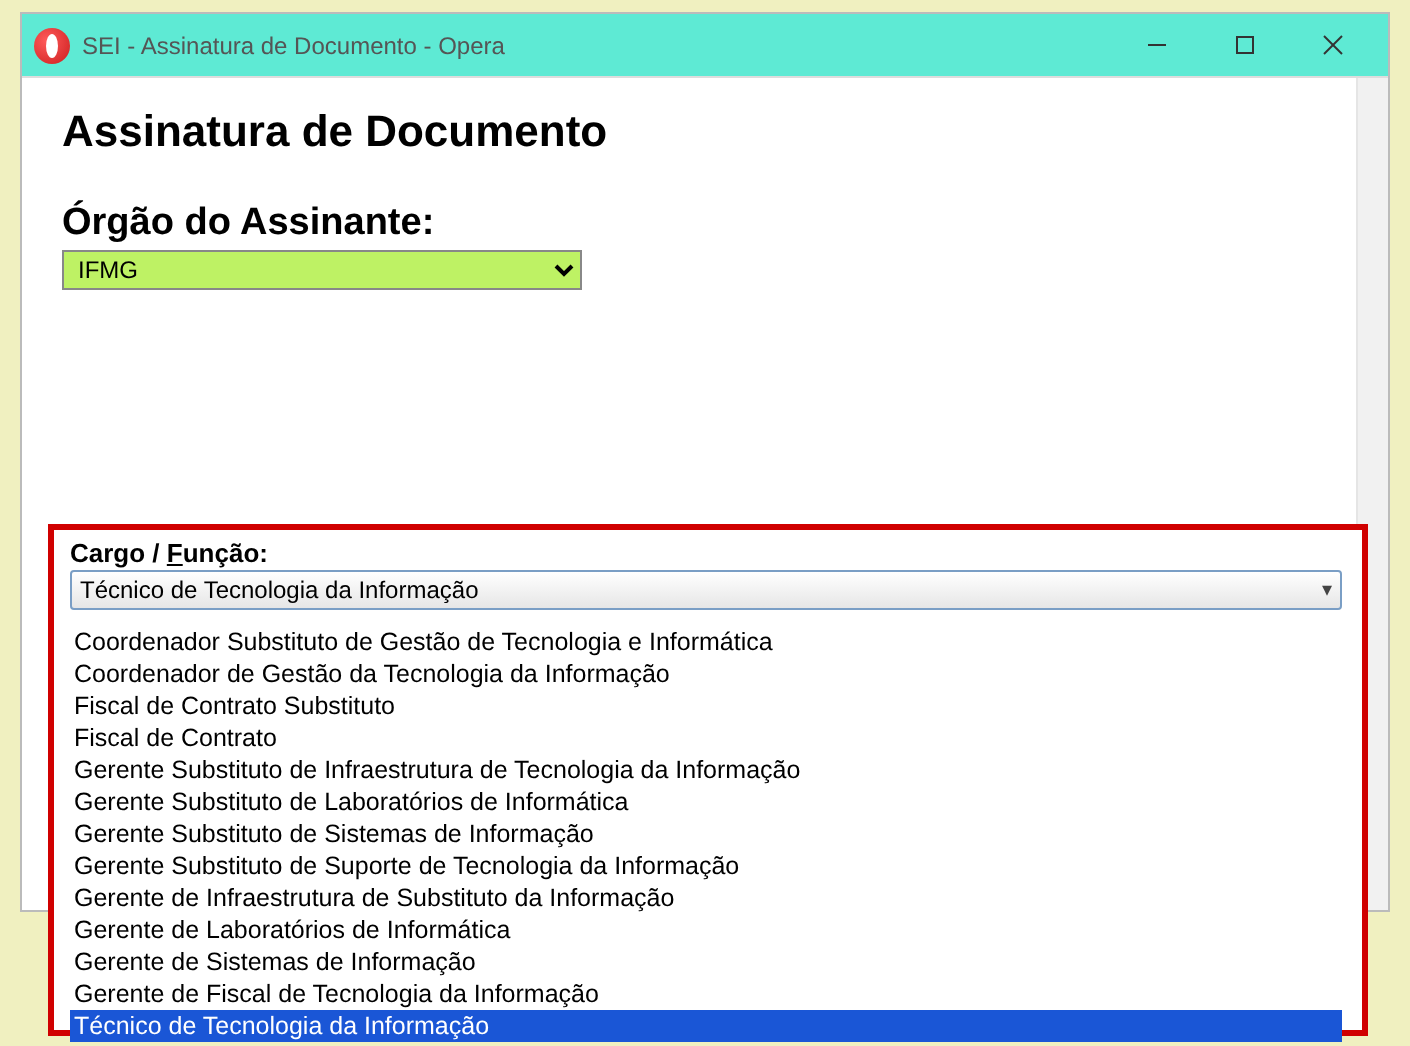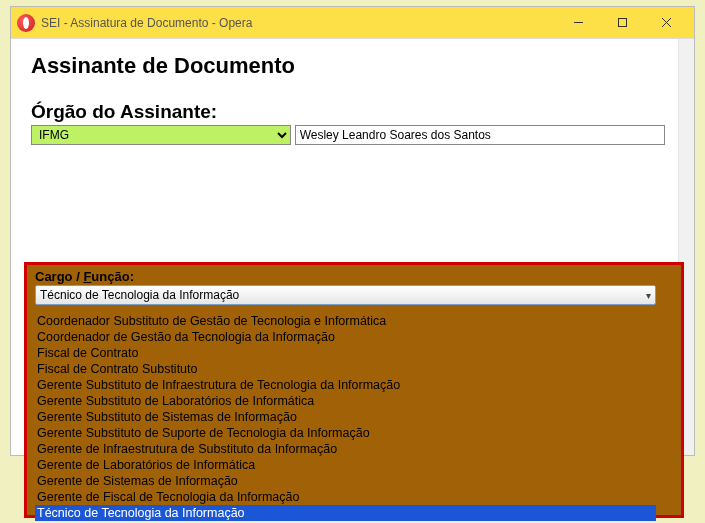--- a/index.html
+++ b/index.html
@@ -17,21 +17,21 @@
     top: 6px;
     width: 685px;
     height: 450px;
     background: #fff;
     border: 1px solid #bbb;
     display: flex;
     flex-direction: column;
   }
   .titlebar {
     height: 32px;
-    background: #fde047;
+    background: #5eead4;
     border-bottom: 1px solid #ddd;
     display: flex;
     align-items: center;
     padding: 0 6px;
   }
   .opera-icon {
     width: 18px;
     height: 18px;
     border-radius: 50%;
     background: radial-gradient(circle at 35% 35%, #ff5a5a, #cc1e1e);
@@ -163,22 +163,22 @@
     padding: 1px 4px;
     margin-bottom: 14px;
   }
   .cargo-box {
     position: absolute;
     left: 24px;
     top: 262px;
     width: 660px;
     height: 256px;
     border: 3px solid #d00000;
-    background: #a16207;
-    padding: 2px 25px 0 8px;
+    background: #ffffff;
+    padding: 2px 10px 0 8px;
   }
   .cargo-label {
     font-weight: bold;
     font-size: 13px;
     margin-top: 2px;
   }
   .cargo-label .mn { text-decoration: underline; }
   .cargo-select {
     width: 100%;
     height: 20px;
@@ -234,46 +234,45 @@
             <line x1="1" y1="1" x2="10" y2="10" stroke="#333" stroke-width="1"></line>
             <line x1="10" y1="1" x2="1" y2="10" stroke="#333" stroke-width="1"></line>
           </svg>
       </div>
     </div>
   </div>
 
 
   <div class="content-wrap">
     <div class="content">
-      <div class="page-title">Assinante de Documento</div>
+      <div class="page-title">Assinatura de Documento</div>
 
       <div class="field-label">Órgão do Assinante:</div>
       <select class="select-field">
         <option>IFMG</option>
       </select>
 
-      <input class="text-field" type="text" value="Wesley Leandro Soares dos Santos" style="">
     </div>
     <div class="scroll-track"></div>
   </div>
 </div>
 
 <div class="cargo-box">
   <div class="cargo-label">
     <span>Cargo / </span><span class="mn">F</span><span>unção:</span>
   </div>
   <div class="cargo-select">
     <span>Técnico de Tecnologia da Informação</span>
     <span class="chevron">▾</span>
   </div>
   <div class="option-list" id="cargo-options">
       <div class="option-item">Coordenador Substituto de Gestão de Tecnologia e Informática</div>
       <div class="option-item">Coordenador de Gestão da Tecnologia da Informação</div>
+      <div class="option-item">Fiscal de Contrato Substituto</div>
       <div class="option-item">Fiscal de Contrato</div>
-      <div class="option-item">Fiscal de Contrato Substituto</div>
       <div class="option-item">Gerente Substituto de Infraestrutura de Tecnologia da Informação</div>
       <div class="option-item">Gerente Substituto de Laboratórios de Informática</div>
       <div class="option-item">Gerente Substituto de Sistemas de Informação</div>
       <div class="option-item">Gerente Substituto de Suporte de Tecnologia da Informação</div>
       <div class="option-item">Gerente de Infraestrutura de Substituto da Informação</div>
       <div class="option-item">Gerente de Laboratórios de Informática</div>
       <div class="option-item">Gerente de Sistemas de Informação</div>
       <div class="option-item">Gerente de Fiscal de Tecnologia da Informação</div>
       <div class="option-item selected">Técnico de Tecnologia da Informação</div>
     </div>

